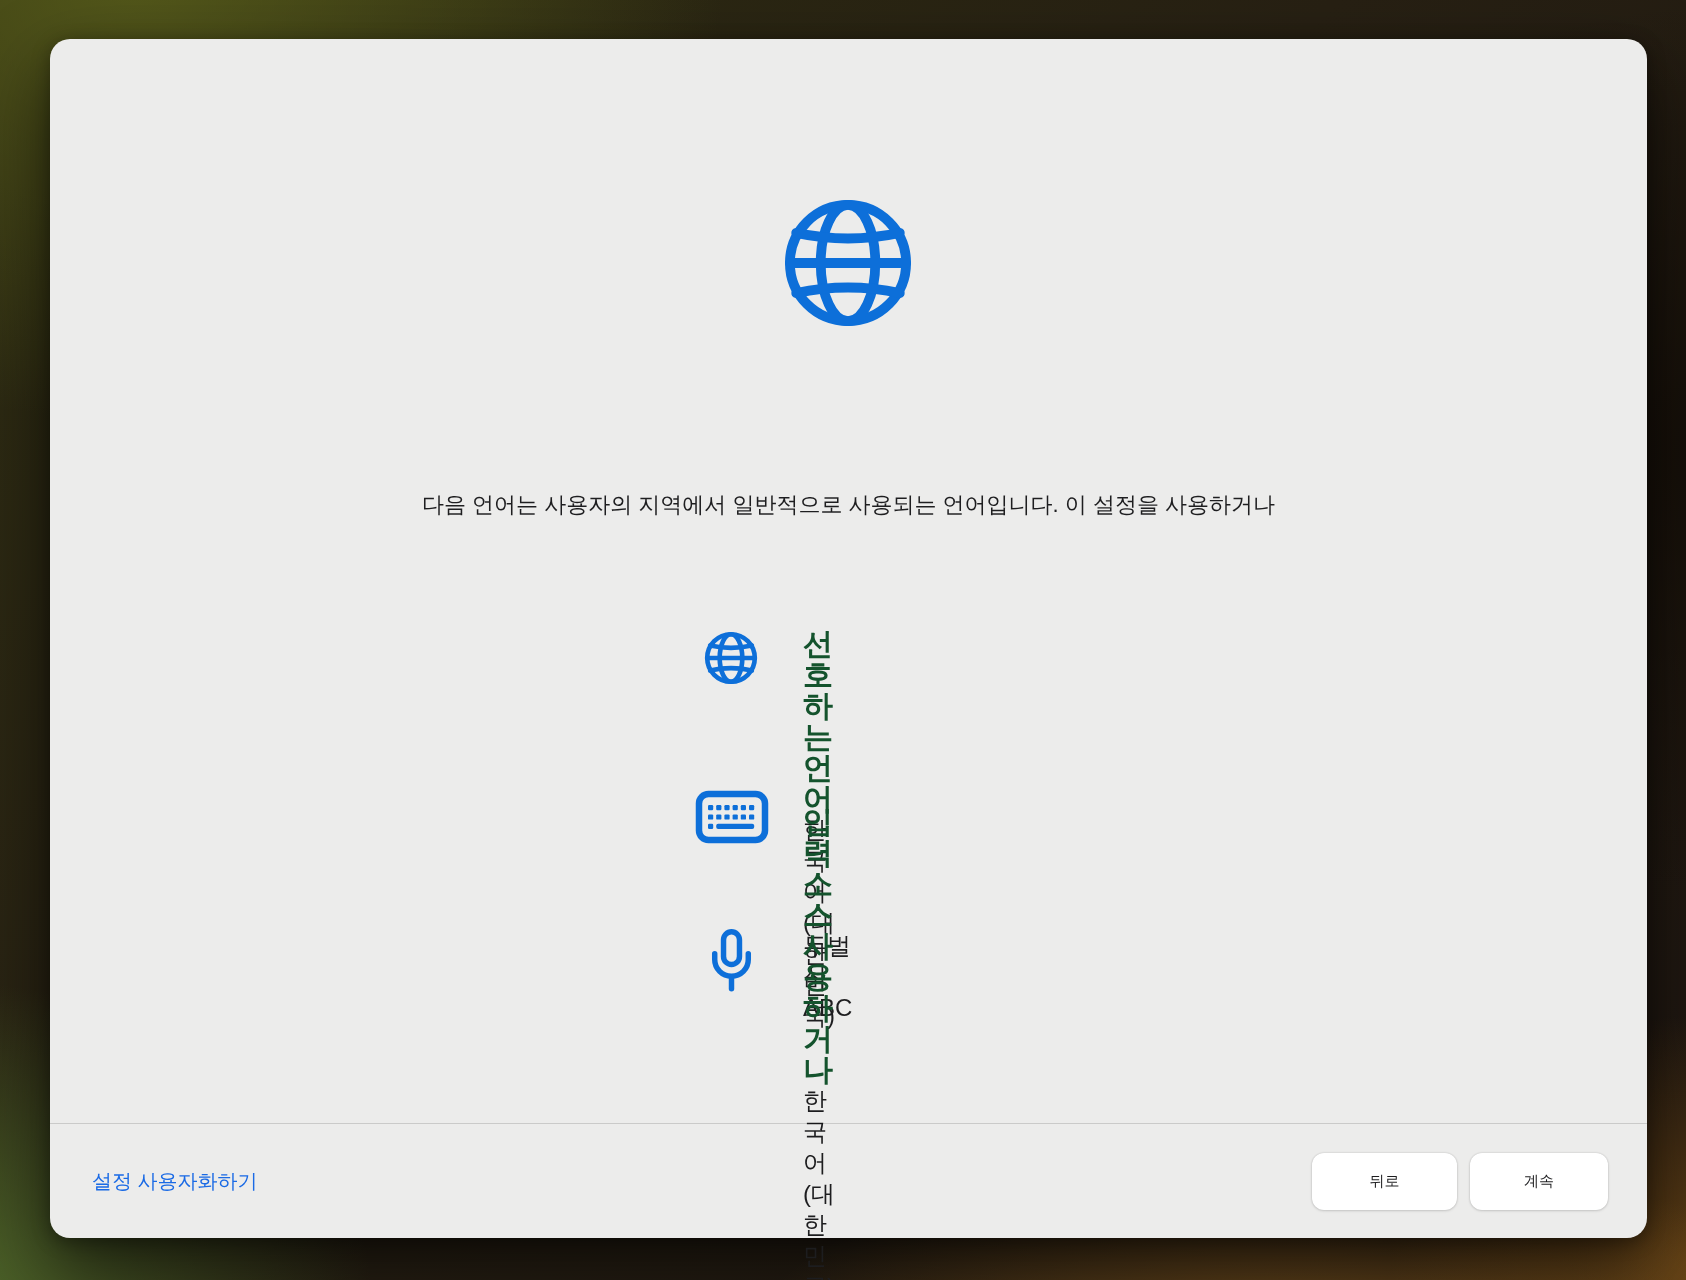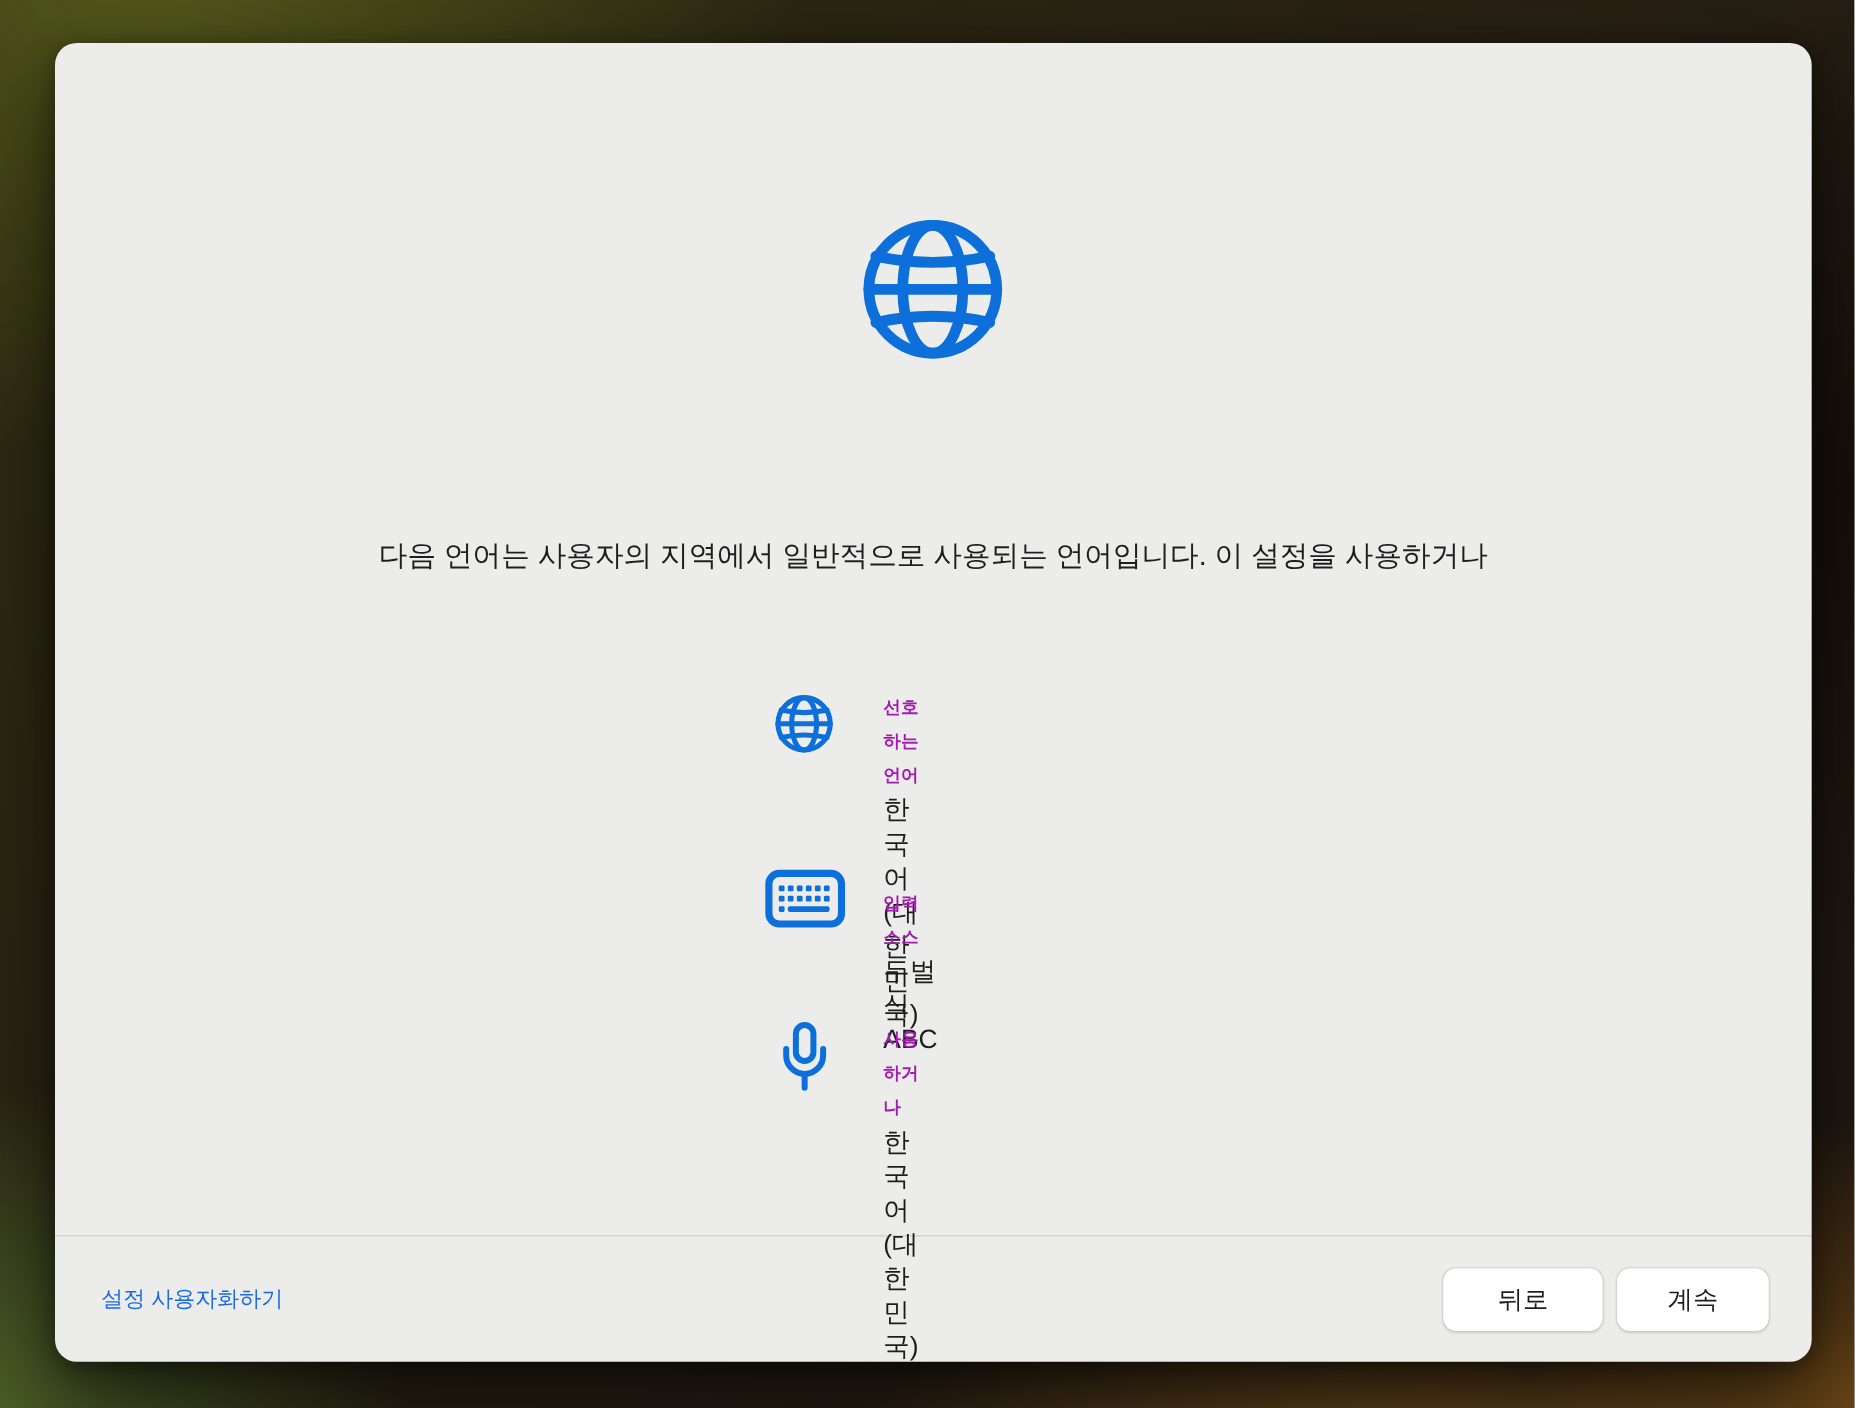--- a/index.html
+++ b/index.html
@@ -41,33 +41,33 @@
     text-align: center;
     font-size: 50px; line-height: 60px;
     font-weight: 700;
     color: #1d1d1f;
     letter-spacing: -0.5px;
   }
   .page-desc {
     position: absolute;
     left: 0; top: 448px; width: 100%;
     text-align: center;
-    font-size: 26px; line-height: 36px;
+    font-size: 22px; line-height: 36px;
     color: #1e1e20;
   }
   .setting-row { position: absolute; }
   .setting-icon {
     position: absolute;
     color: var(--accent, #0d6fd9);
   }
   .setting-text { position: absolute; left: 753px; }
   .setting-label {
-    font-size: 16px; line-height: 31px;
+    font-size: 30px; line-height: 31px;
     font-weight: 700;
-    color: #a21caf;
+    color: #14532d;
   }
   .setting-value {
     font-size: 24px; line-height: 31px;
     color: #1d1d1f;
   }
   .footer-divider {
     position: absolute;
     left: 0; top: 1084px; width: 100%; height: 1px;
     background: rgba(0,0,0,0.14);
   }
@@ -79,21 +79,21 @@
     cursor: pointer;
     text-decoration: none;
   }
   .nav-button {
     position: absolute;
     top: 1114px; height: 57px;
     background: #ffffff;
     border: none;
     border-radius: 12px;
     font-family: inherit;
-    font-size: 23px;
+    font-size: 15px;
     color: #1d1d1f;
     box-shadow: 0 0 2px rgba(0,0,0,0.18), 0 1px 3px rgba(0,0,0,0.12);
     cursor: pointer;
     text-align: center;
   }
   .back-button { left: 1262px; width: 145px; }
   .continue-button { left: 1420px; width: 138px; }
   svg { display: block; width: 100%; height: 100%; }
 </style>
 </head>

